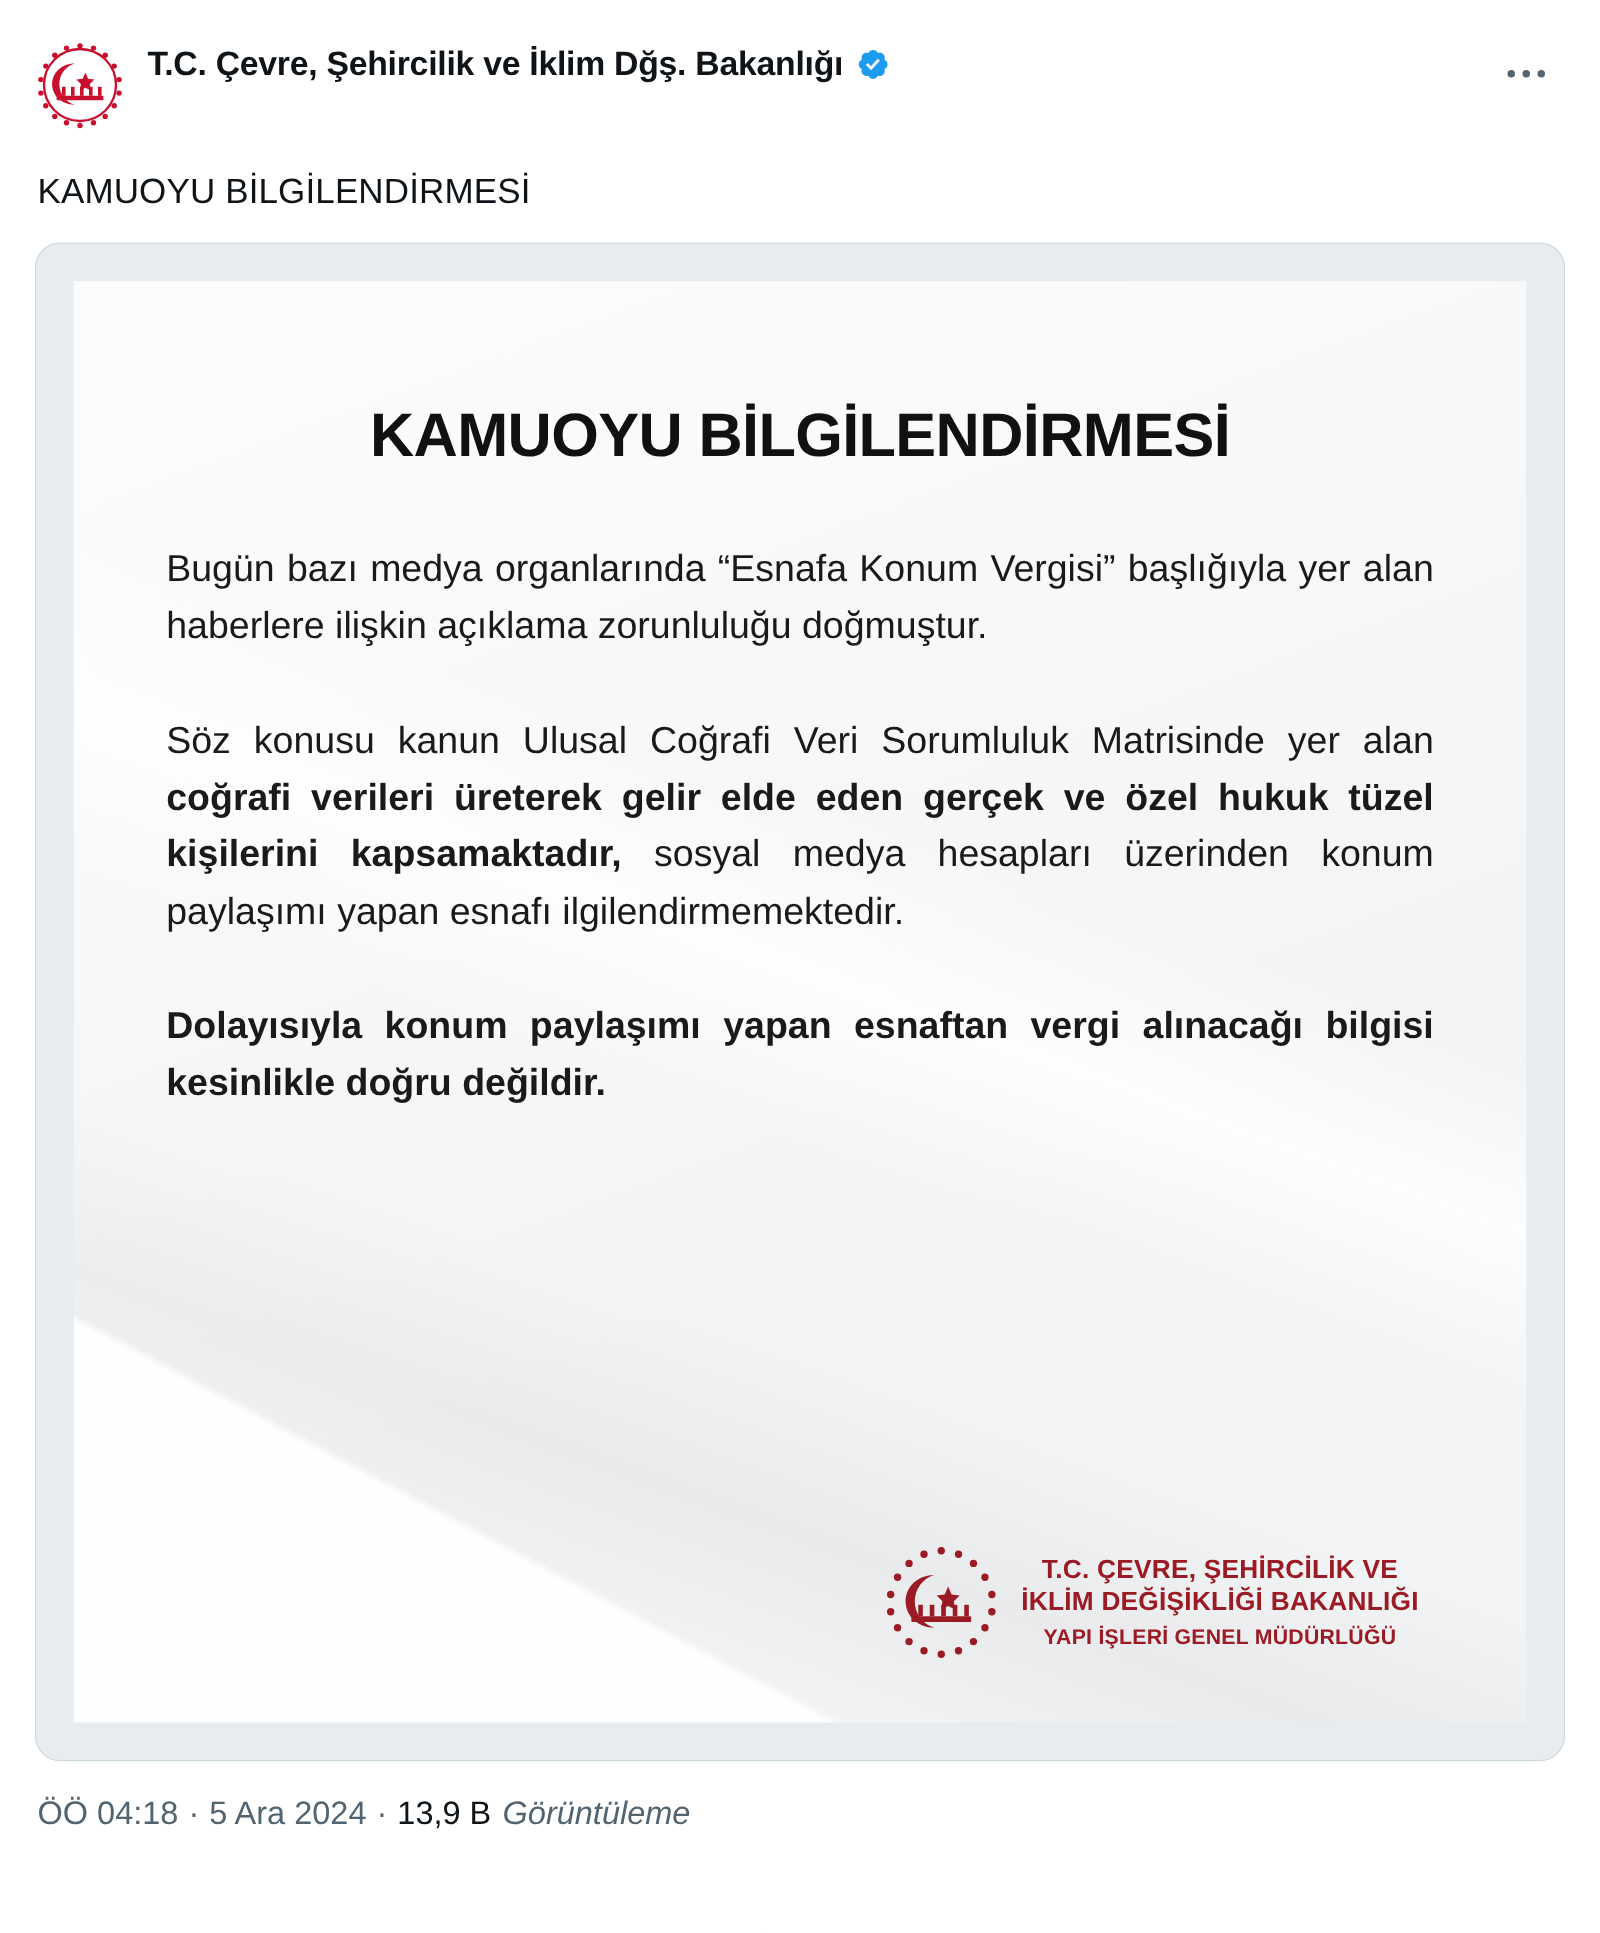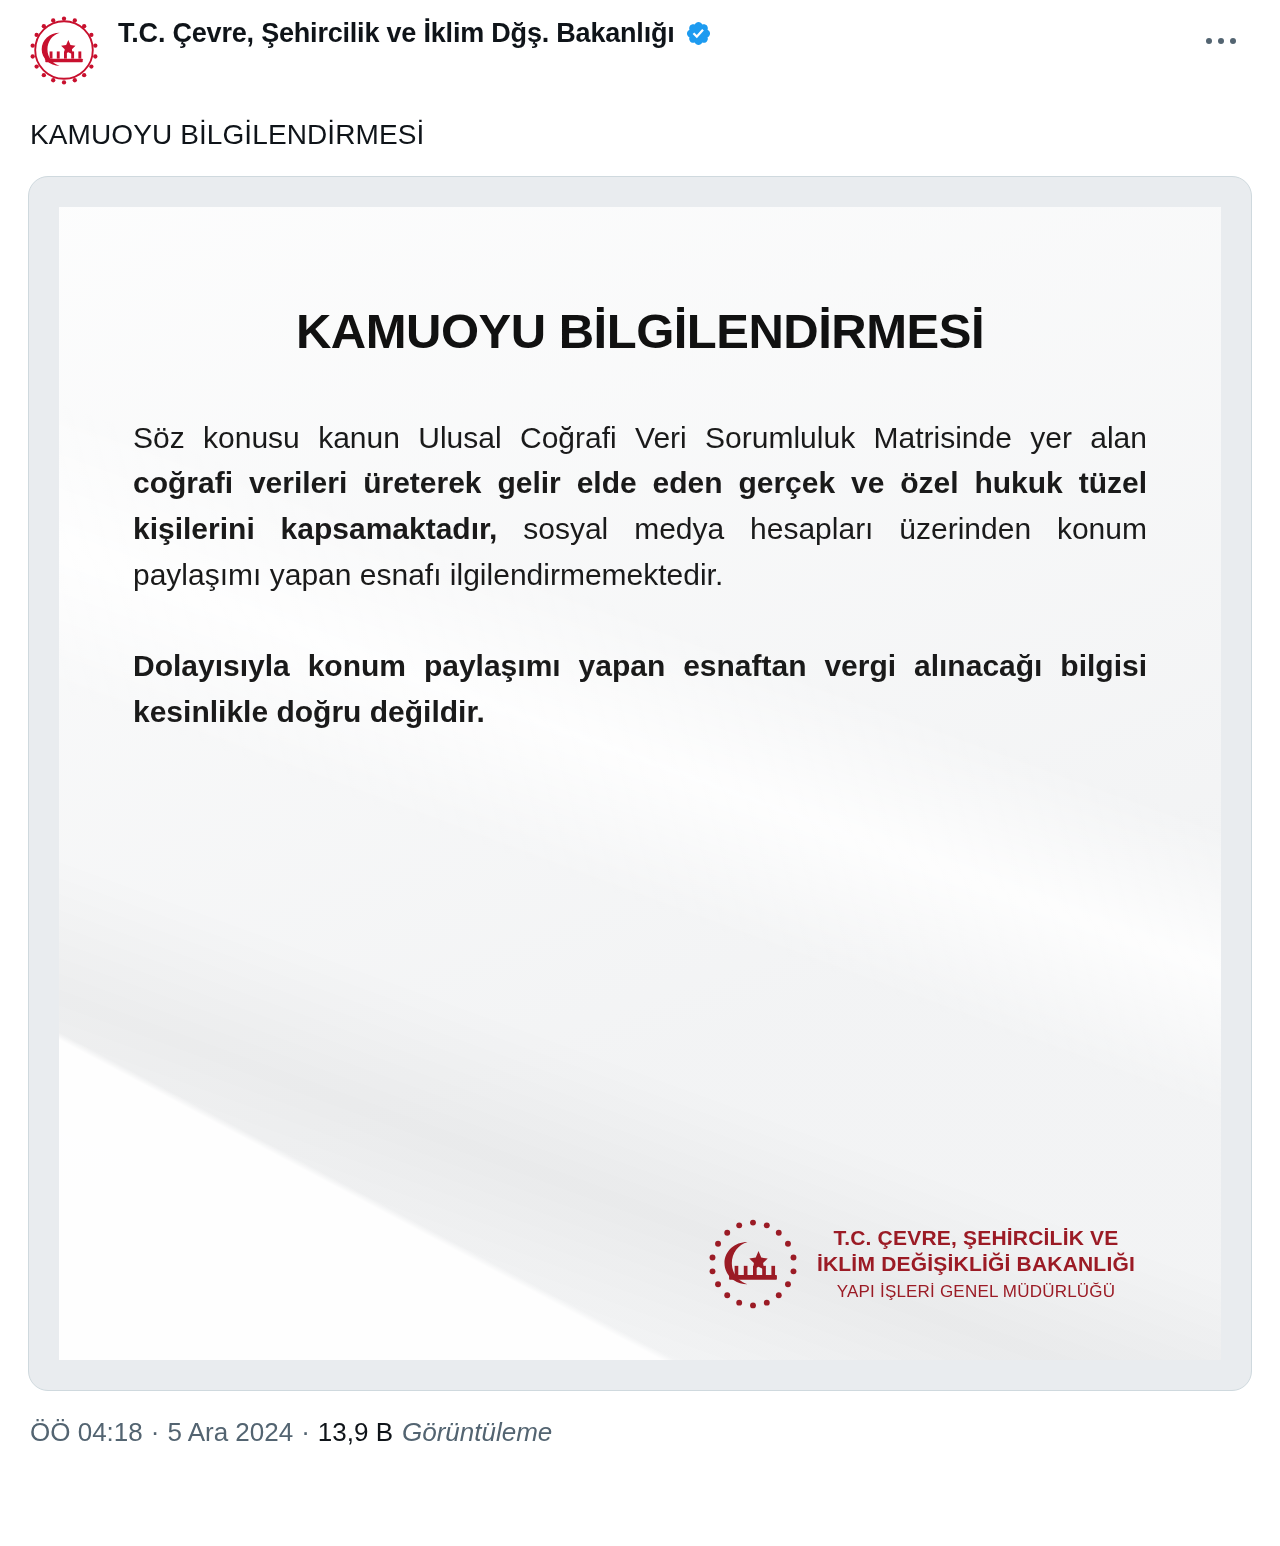--- a/index.html
+++ b/index.html
@@ -11,21 +11,21 @@
   body {
     width: 1280px;
     height: 1546px;
     font-family: "Liberation Sans", sans-serif;
     color: #0f1419;
     overflow: hidden;
   }
 
   .tweet {
     width: 1280px;
-    padding: 14px 28px 0 28px;
+    padding: 32px 28px 0 28px;
   }
 
   
   .tweet-header {
     display: flex;
     align-items: flex-start;
     gap: 18px;
     position: relative;
   }
   .avatar {
@@ -196,21 +196,21 @@
   }
   .footer-l1, .footer-l2 {
     font-size: 21px;
     font-weight: bold;
     color: #9b1b25;
     letter-spacing: 0.2px;
     line-height: 1.18;
   }
   .footer-l3 {
     font-size: 17px;
-    font-weight: normal;
+    font-weight: bold;
     color: #9b1b25;
     letter-spacing: 0.2px;
     margin-top: 3px;
   }
 
   
   .tweet-meta {
     margin: 26px 0 0 2px;
     font-size: 26px;
     color: #536471;
@@ -289,20 +289,21 @@
     </div>
   </div>
 
   <div class="tweet-text">KAMUOYU BİLGİLENDİRMESİ</div>
 
   <div class="media-card">
     <div class="poster">
       <div class="poster-inner">
         <div class="poster-title">KAMUOYU BİLGİLENDİRMESİ</div>
 
+        <p class="poster-p justified">Bugün bazı medya organlarında “Esnafa Konum Vergisi” başlığıyla yer alan haberlere ilişkin açıklama zorunluluğu doğmuştur.</p>
 
         <p class="poster-p justified"><span>Söz konusu kanun Ulusal Coğrafi Veri Sorumluluk Matrisinde yer alan </span><b>coğrafi verileri üreterek gelir elde eden gerçek ve özel hukuk tüzel kişilerini kapsamaktadır,</b><span> sosyal medya hesapları üzerinden konum paylaşımı yapan esnafı ilgilendirmemektedir.</span></p>
 
         <p class="poster-p justified"><b>Dolayısıyla konum paylaşımı yapan esnaftan vergi alınacağı bilgisi kesinlikle doğru değildir.</b></p>
 
         <div class="poster-footer">
           <div class="footer-logo">
             <svg viewBox="0 0 100 100" width="92" height="92" aria-hidden="true">
               <g fill="#9b1b25">
                 <circle cx="50" cy="5" r="3.2"></circle>

